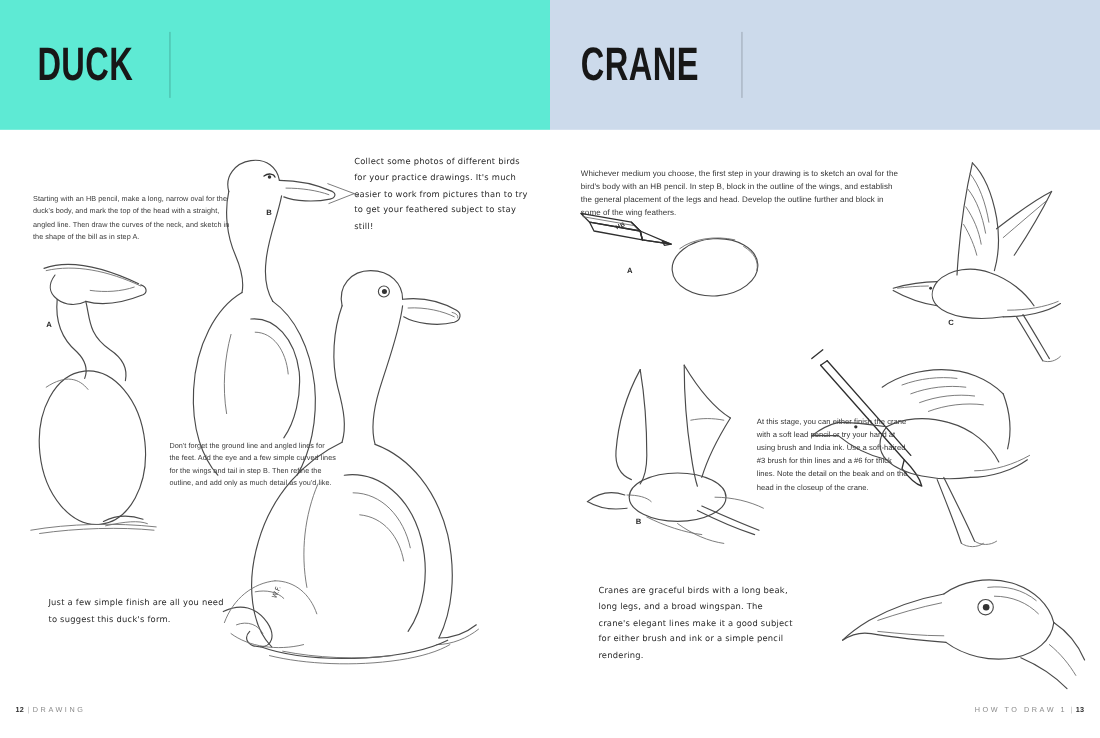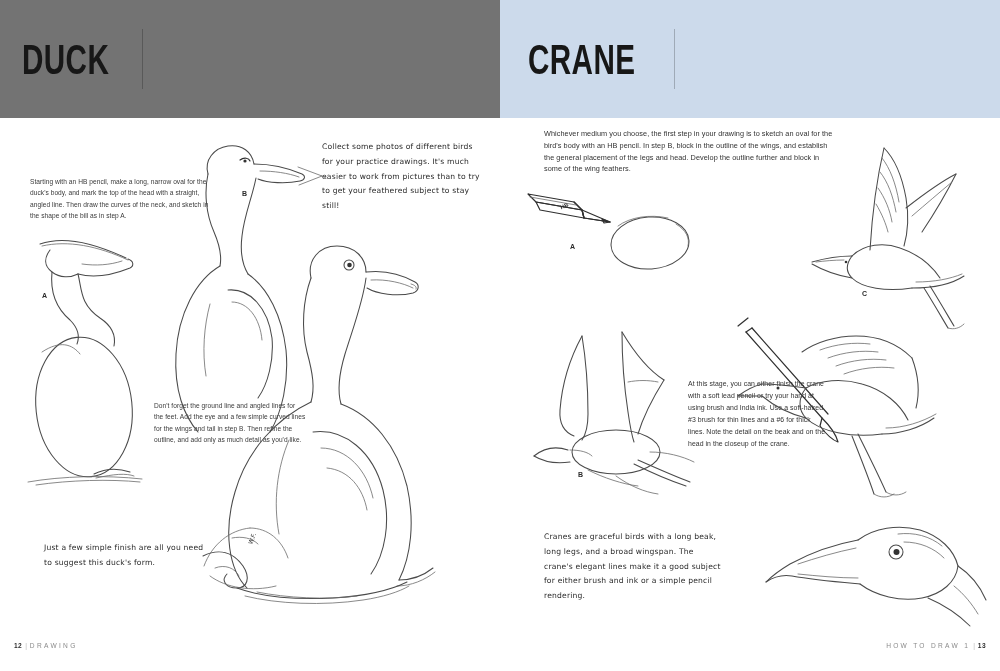--- a/index.html
+++ b/index.html
@@ -13,21 +13,21 @@
   }
   .spread{position:absolute;inset:0;display:flex;}
   .page{position:relative;width:500px;height:671px;overflow:hidden;background:#fff;}
 
   
   .header{
     position:absolute;left:0;top:0;width:100%;height:118px;
     box-sizing:border-box;
     display:flex;align-items:center;
   }
-  .header.left{background:#737373;padding:0 28px 0 22px;text-align:center;}
+  .header.left{background:#5eead4;padding:0 28px 0 34px;text-align:center;}
   .header.right{background:#ccdaeb;padding:0 34px 0 28px;}
 
   .chapter-title{
     font-family:"Liberation Sans", sans-serif;
     font-weight:700;
     font-size:38px;
     letter-spacing:0.5px;
     color:#171717;
     line-height:1;
     transform:scaleX(0.78) scaleY(1.12);
@@ -226,21 +226,21 @@
 
   <div class="page">
 
     <div class="header right">
       <div class="title-wrap">
         <div class="chapter-title">CRANE</div>
       </div>
       <div class="divider"></div>
     </div>
 
-    <div class="bodytext rt" style="left:28px;top:128px;width:290px;margin-left:16px;">Whichever medium you choose, the first step in your drawing is to sketch an oval for the bird's body with an HB pencil. In step B, block in the outline of the wings, and establish the general placement of the legs and head. Develop the outline further and block in some of the wing feathers.</div>
+    <div class="bodytext rt" style="left:28px;top:152px;width:290px;">Whichever medium you choose, the first step in your drawing is to sketch an oval for the bird's body with an HB pencil. In step B, block in the outline of the wings, and establish the general placement of the legs and head. Develop the outline further and block in some of the wing feathers.</div>
 
     <div class="bodytext rt" style="left:188px;top:378px;width:140px;font-size:6.9px;line-height:1.75;">At this stage, you can either finish the crane with a soft lead pencil or try your hand at using brush and India ink. Use a soft-haired #3 brush for thin lines and a #6 for thick lines. Note the detail on the beak and on the head in the closeup of the crane.</div>
 
     <div class="hand" style="left:44px;top:530px;width:178px;">Cranes are graceful birds with a long beak, long legs, and a broad wingspan. The crane's elegant lines make it a good subject for either brush and ink or a simple pencil rendering.</div>
 
     <div class="step-label" style="left:70px;top:243px;">A</div>
     <div class="step-label" style="left:78px;top:471px;">B</div>
     <div class="step-label" style="left:362px;top:290px;">C</div>
 
     <div class="pencil-label" style="left:60px;top:203px;transform:rotate(-24deg);">HB</div>

